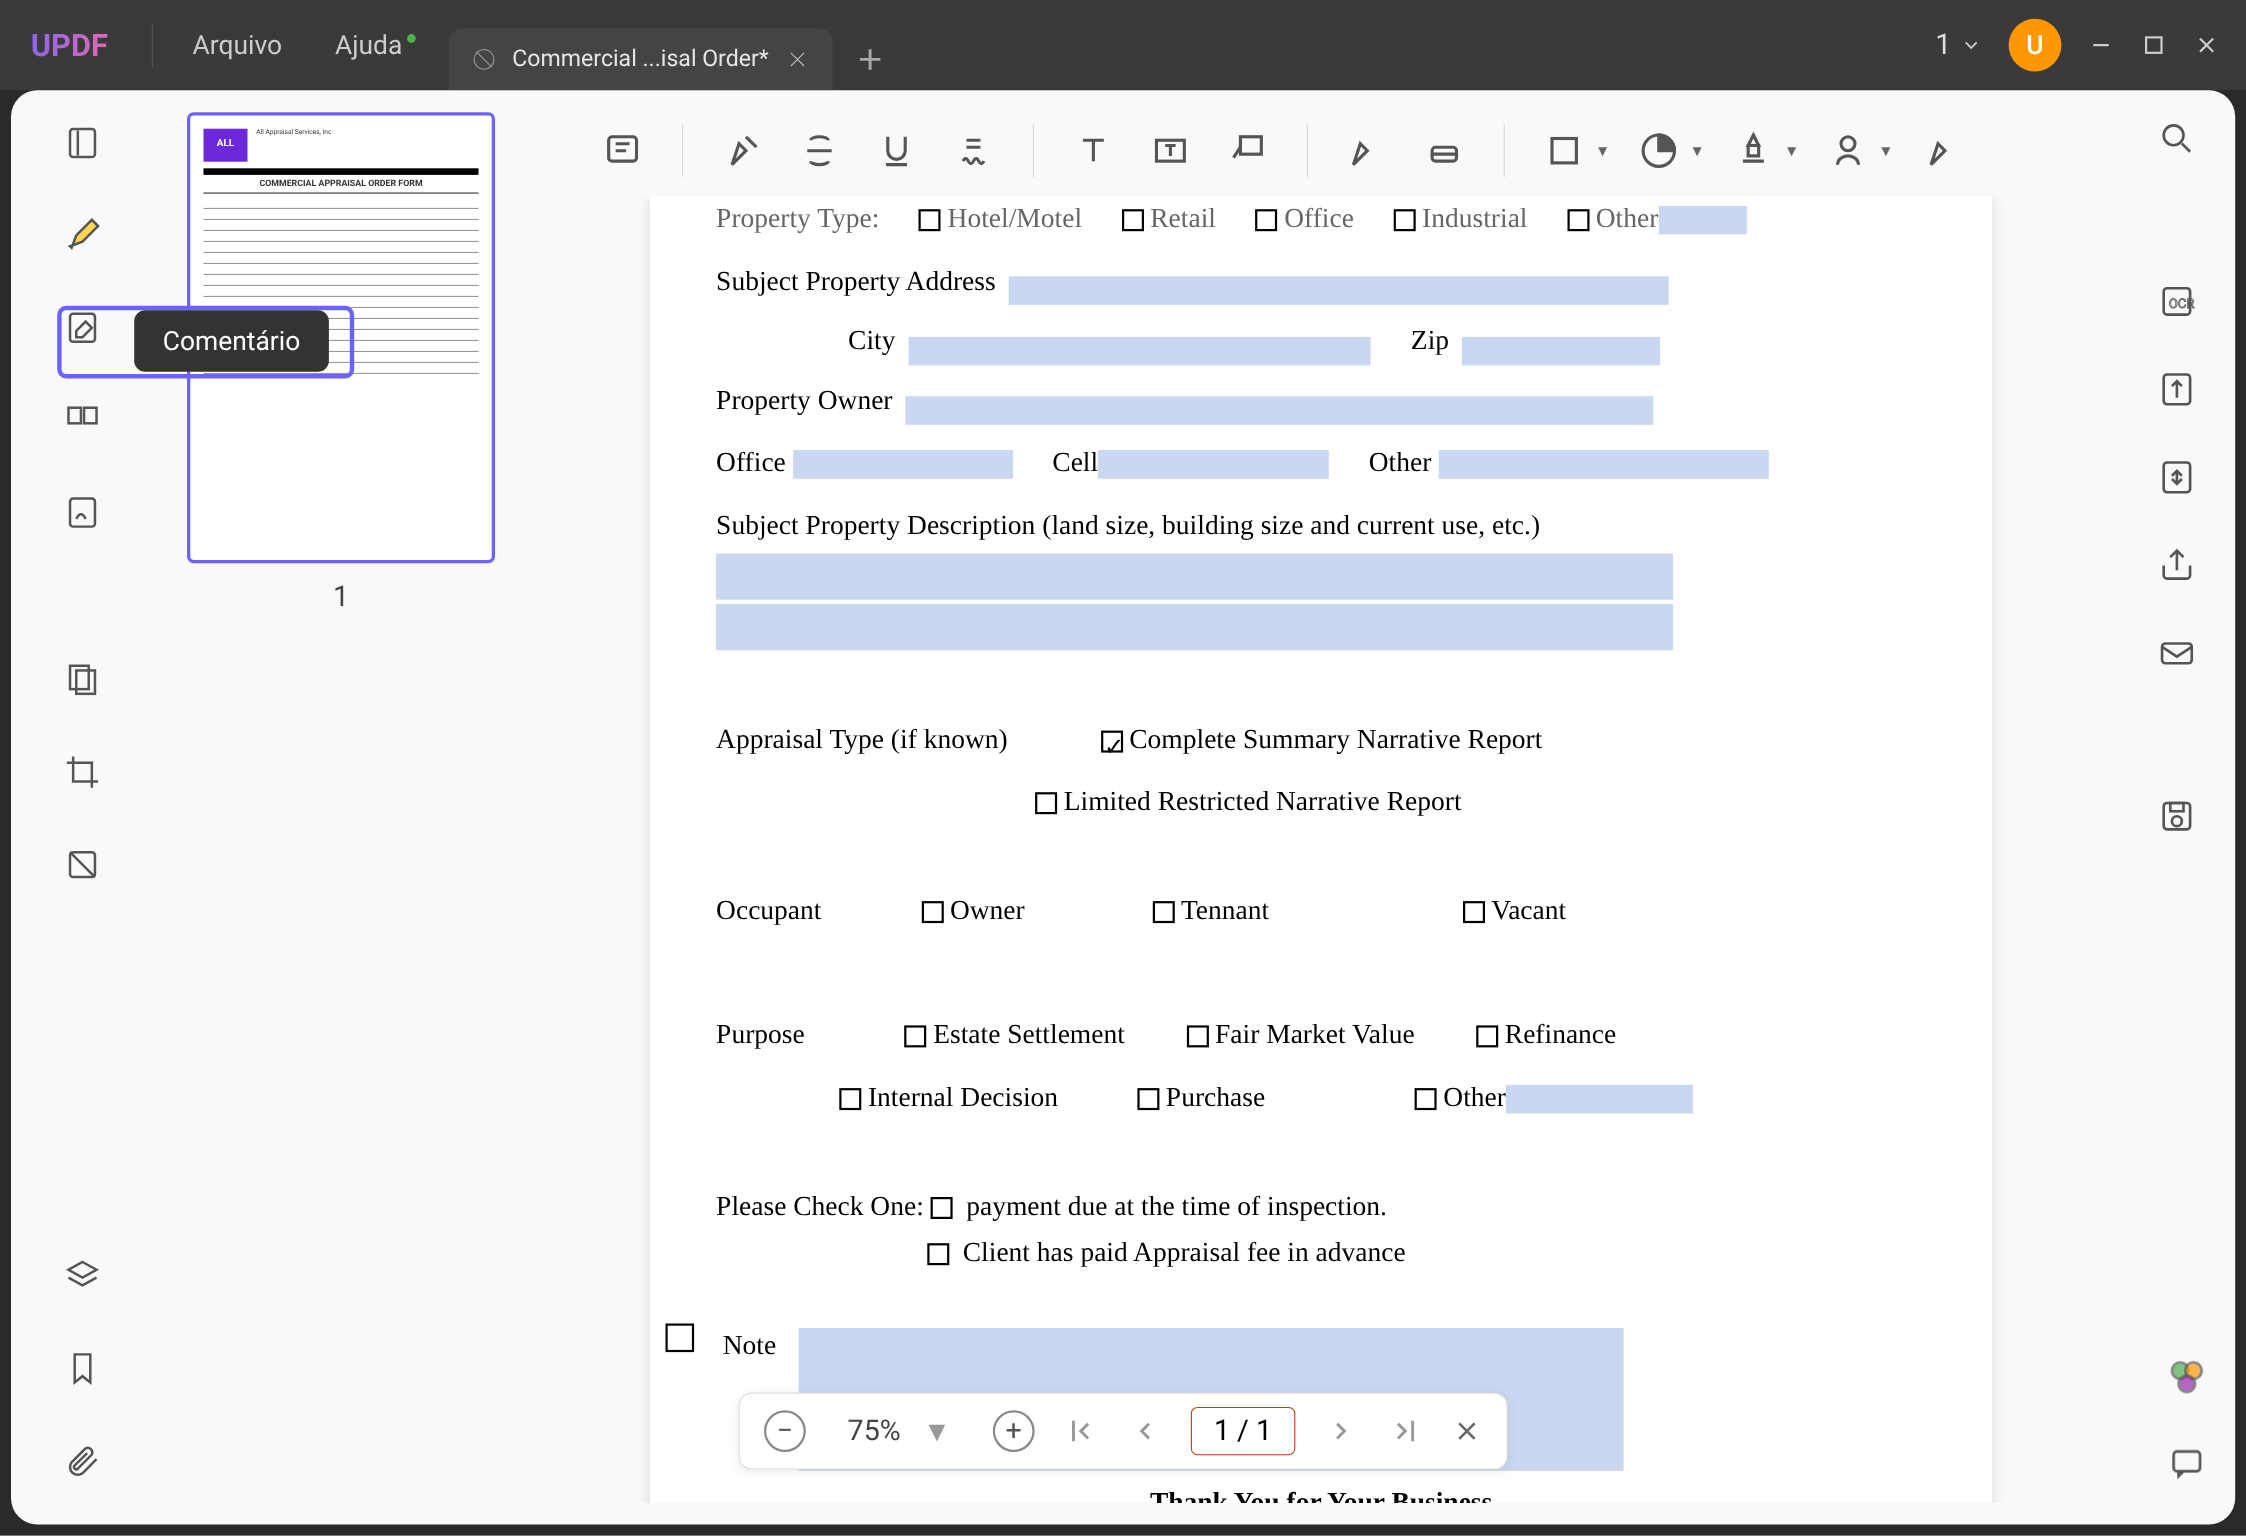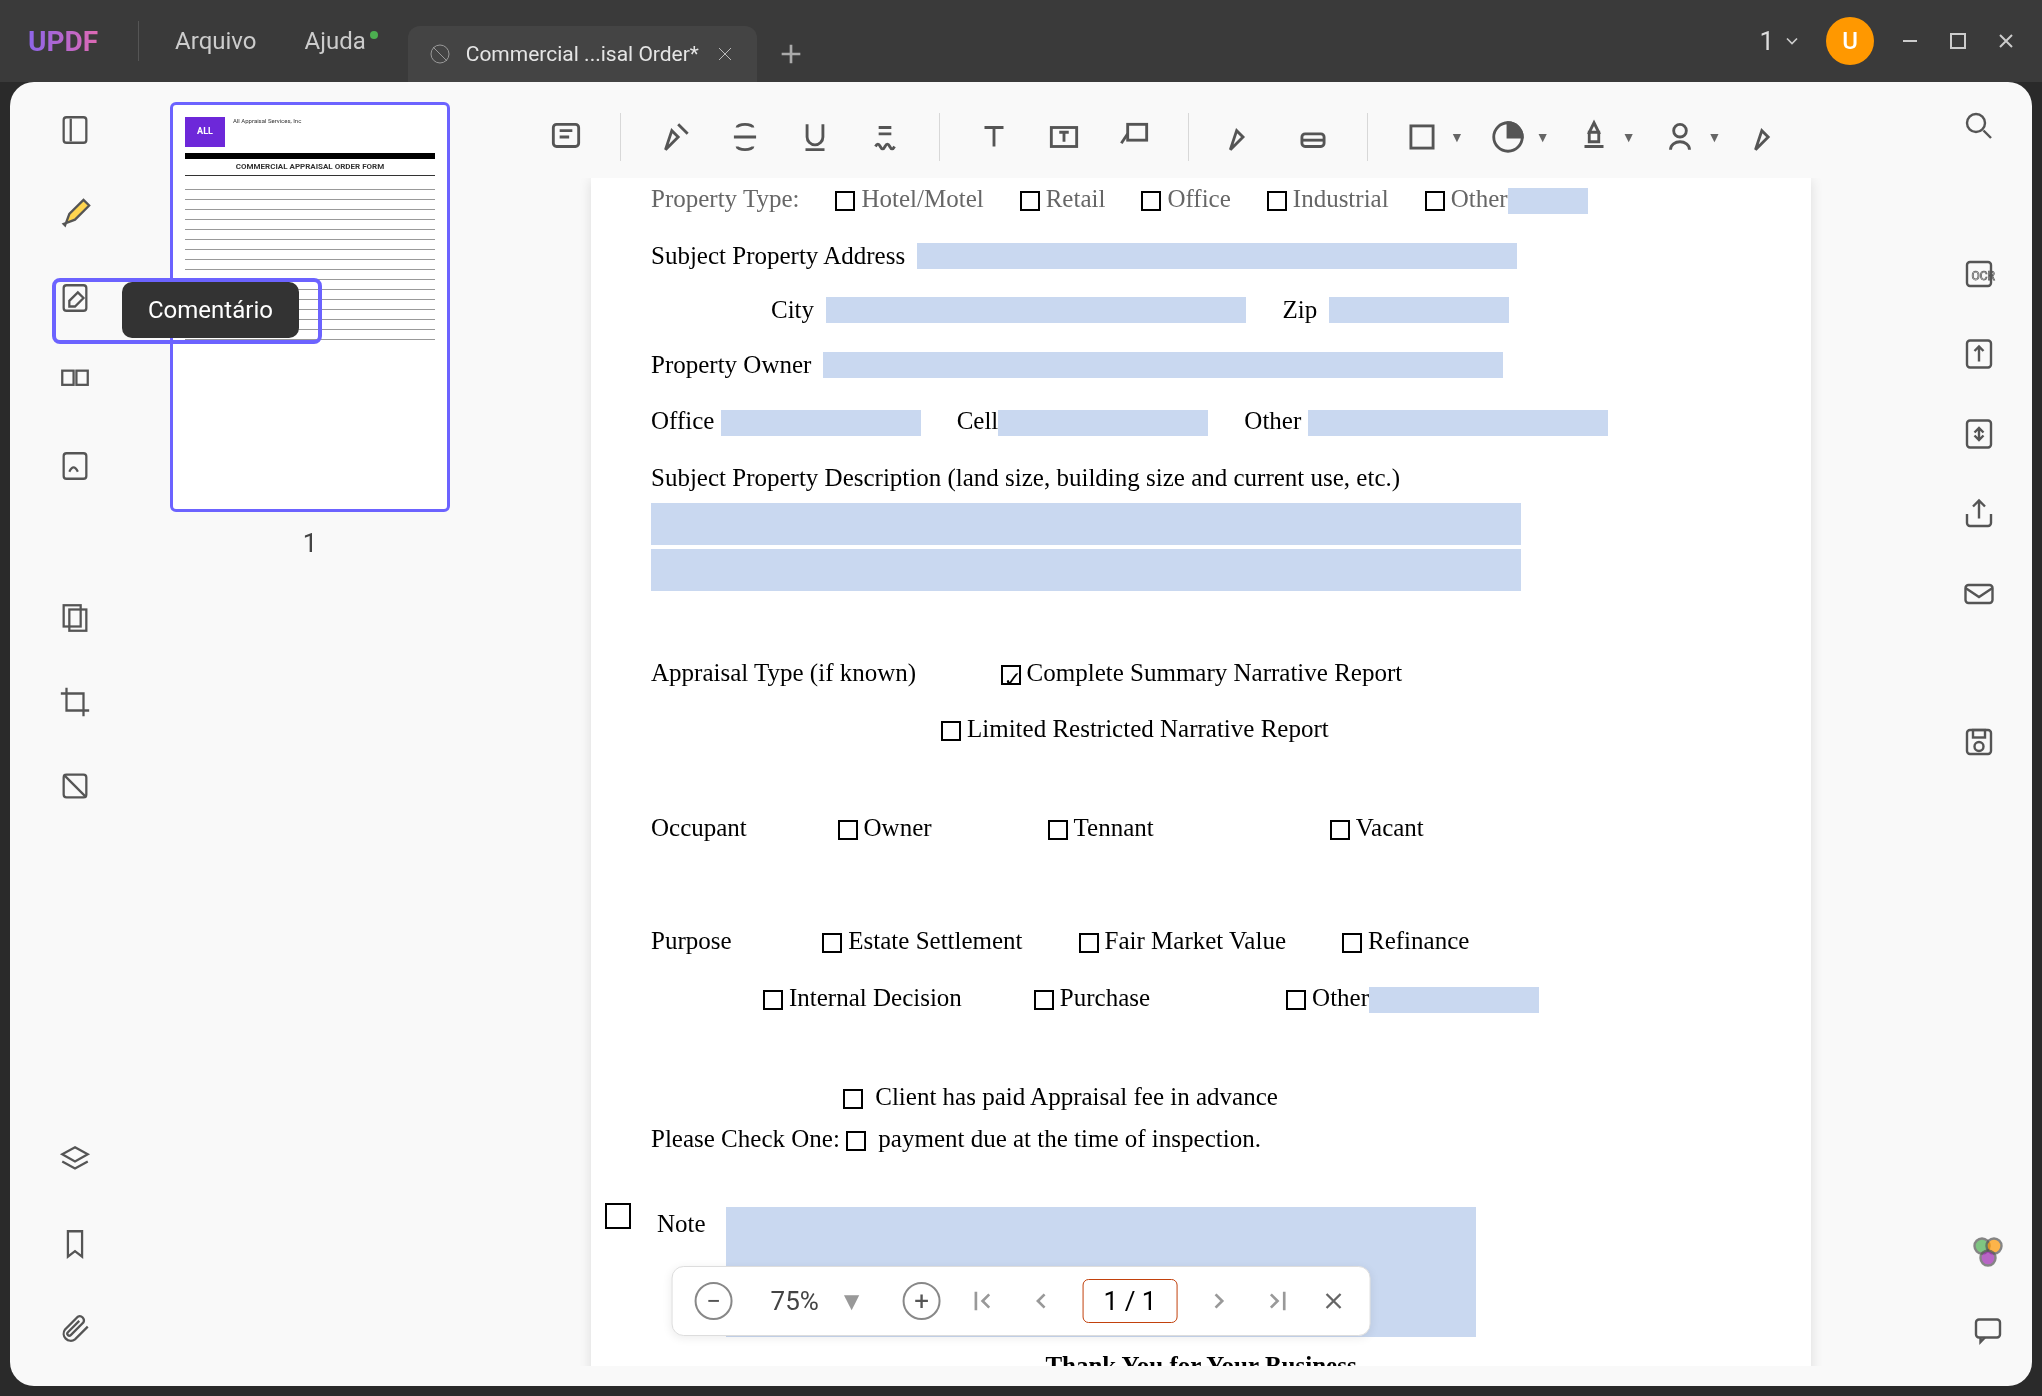--- a/index.html
+++ b/index.html
@@ -47,21 +47,21 @@
   
   .rightrail{position:absolute;right:18px;top:18px;width:70px;display:flex;flex-direction:column;align-items:center;gap:28px}
   .rr-btn{width:52px;height:52px;display:flex;align-items:center;justify-content:center;cursor:pointer}
   .rr-btn svg{width:36px;height:36px;stroke:#555;stroke-width:1.6;fill:none}
   .rr-bottom{position:absolute;right:18px;bottom:30px;display:flex;flex-direction:column;gap:26px;align-items:center}
   
   .docarea{flex:1;margin-top:96px;margin-bottom:20px;overflow:auto;padding:0 170px 0 60px}
   .page{width:1220px;margin:0 auto;background:#fff;box-shadow:0 2px 12px rgba(0,0,0,.12);padding:0 60px 40px;font-family:"Times New Roman",serif;font-size:25px;color:#000;line-height:1.7}
   .cut{color:#666}
   .hl{display:inline-block;background:#c9d8f0;height:26px;vertical-align:middle}
-  .fld{display:flex;align-items:center;gap:12px;margin:12px 0}
+  .fld{display:flex;align-items:flex-end;gap:12px;margin:12px 0}
   .row{display:flex;gap:36px;flex-wrap:wrap;margin:14px 0}
   .chk{display:inline-block;width:20px;height:20px;border:2px solid #000;vertical-align:middle;margin-right:6px;position:relative}
   .chk.ck::after{content:"✓";position:absolute;top:-6px;left:1px;color:#000;font-size:22px}
   .bold{font-weight:700}
   .center{text-align:center}
   .multiline{background:#c9d8f0;height:42px;margin:4px 0}
   .bigbox{background:#c9d8f0;height:130px;margin-top:4px}
   
   .zoombar{position:absolute;bottom:50px;left:50%;transform:translateX(-50%);background:#fff;border:1px solid #ddd;border-radius:12px;height:70px;display:flex;align-items:center;padding:0 22px;gap:26px;box-shadow:0 2px 10px rgba(0,0,0,.08)}
   .zb-btn{width:38px;height:38px;border:2px solid #888;border-radius:50%;display:flex;align-items:center;justify-content:center;cursor:pointer;color:#555;font-size:26px}
@@ -418,22 +418,22 @@
         <span><span class="chk"></span><span>Estate Settlement</span></span>
         <span style="margin-left:20px"><span class="chk"></span><span>Fair Market Value</span></span>
         <span style="margin-left:20px"><span class="chk"></span><span>Refinance</span></span>
       </div>
       <div class="row" style="margin-left:112px">
         <span><span class="chk"></span><span>Internal Decision</span></span>
         <span style="margin-left:36px"><span class="chk"></span><span>Purchase</span></span>
         <span style="margin-left:100px"><span class="chk"></span><span>Other</span><span class="hl" style="width:170px"></span></span>
       </div>
       <br>
+      <div><span>Please Check One:</span> <span class="chk"></span> <span>payment due at the time of inspection.</span></div>
       <div style="margin-left:192px"><span class="chk"></span> <span>Client has paid Appraisal fee in advance</span></div>
-      <div><span>Please Check One:</span> <span class="chk"></span> <span>payment due at the time of inspection.</span></div>
       <br>
       <div style="display:flex;gap:20px;align-items:flex-start;margin-left:-46px">
         <span class="chk" style="width:26px;height:26px"></span>
         <span>Note</span>
         <div class="bigbox" style="width:750px"></div>
       </div>
       <div class="center bold" style="margin-top:8px">Thank You for Your Business</div>
       <br>
       
       <br>

